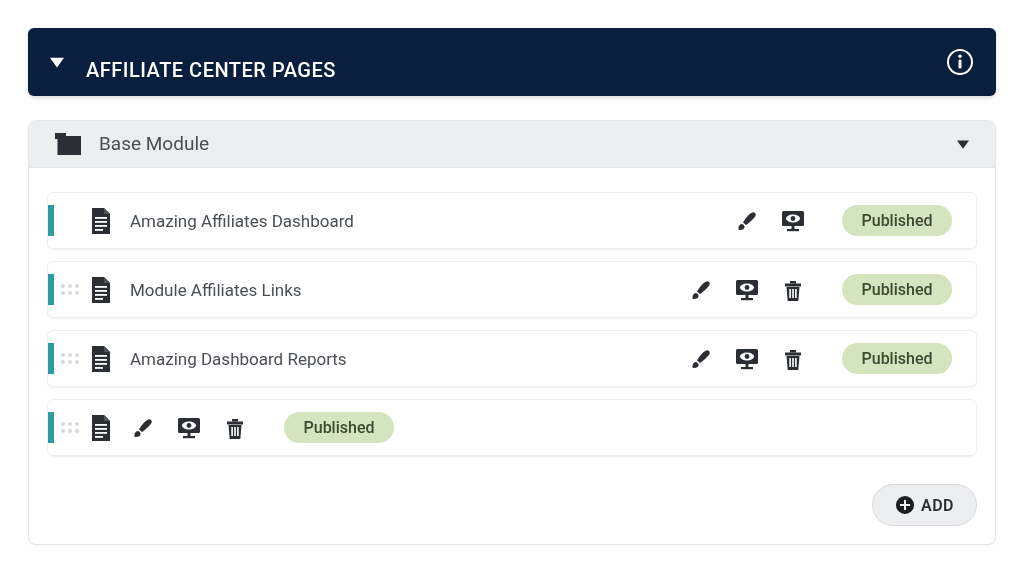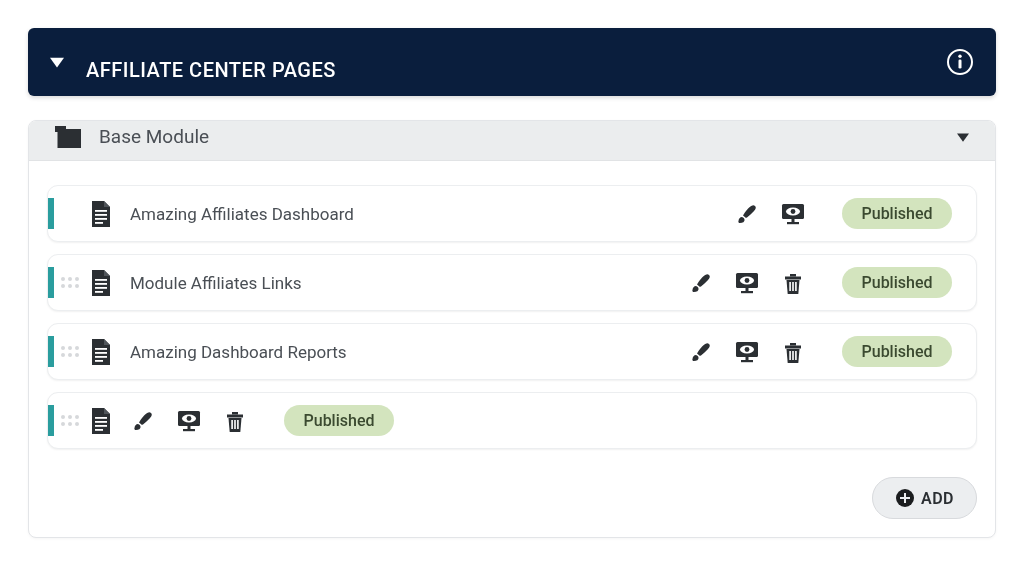--- a/index.html
+++ b/index.html
@@ -38,21 +38,21 @@
   }
   .module-panel {
     background: #ffffff;
     border: 1px solid #e3e5e8;
     border-radius: 8px;
     overflow: hidden;
     box-shadow: 0 1px 3px rgba(0,0,0,0.04);
   }
   .module-header {
     background: #ebedee;
-    padding: 4px 26px 12px 26px;
+    padding: 11px 26px 12px 26px;
     display: flex;
     align-items: center;
     border-bottom: 1px solid #e1e3e5;
   }
   .module-folder {
     margin-right: 18px;
     display:flex;
     align-items:center;
   }
   .module-title {
@@ -65,21 +65,21 @@
     display:flex;
     align-items:center;
   }
   .module-body {
     padding: 24px 18px 18px 18px;
   }
   .page-list { display:flex; flex-direction:column; gap:12px; }
   .page-row {
     background: #ffffff;
     border: 1px solid #eceef0;
-    border-radius: 11px;
+    border-radius: 6px;
     display: flex;
     align-items: center;
     padding: 12px 24px 12px 0;
     position: relative;
     box-shadow: 0 1px 2px rgba(0,0,0,0.06);
     overflow:hidden;
   }
   .page-accent {
     width: 6px;
     align-self: stretch;

